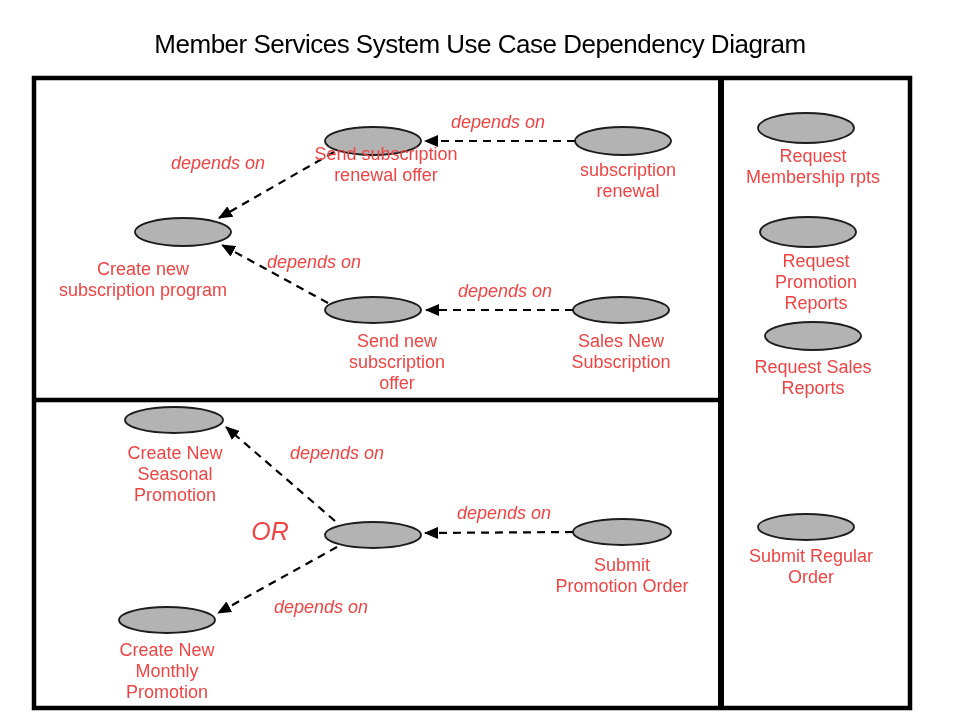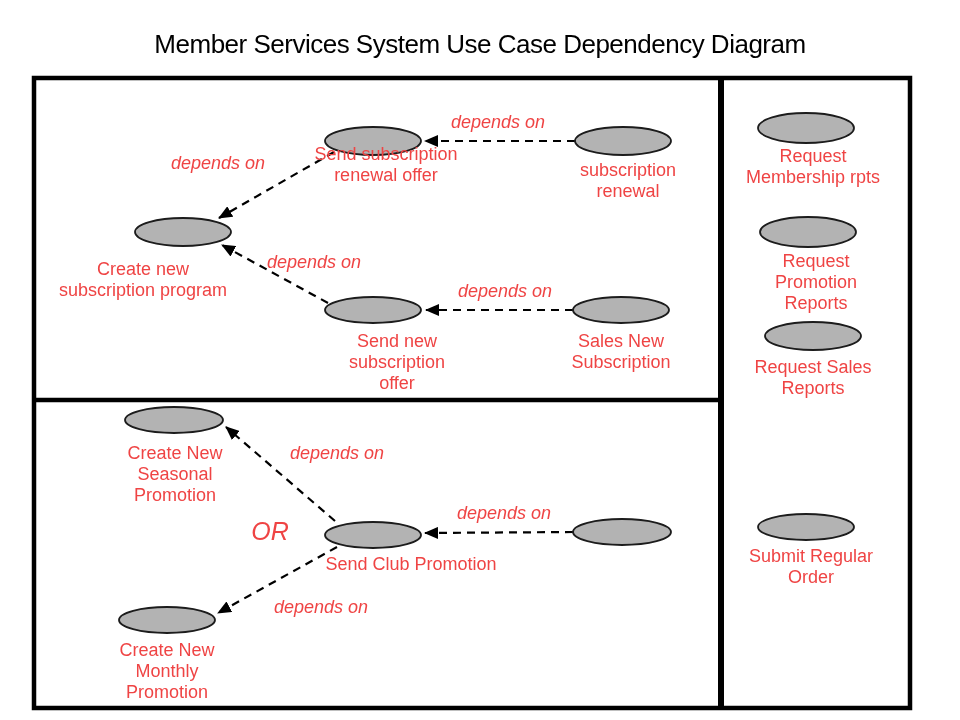--- a/index.html
+++ b/index.html
@@ -111,21 +111,22 @@
   <div class="lbl" style="left:628px; top:160px;">subscription
 renewal</div>
   <div class="lbl" style="left:369px; top:331px;margin-left:28px;">Send new
 subscription
 offer</div>
   <div class="lbl" style="left:621px; top:331px;">Sales New
 Subscription</div>
   <div class="lbl" style="left:175px; top:443px;">Create New
 Seasonal
 Promotion</div>
-  <div class="lbl" style="left:411px; top:554px;">Send Club Promotion</div>
+  <div class="lbl" style="left:622px; top:555px;">Submit
+Promotion Order</div>
   <div class="lbl" style="left:167px; top:640px;">Create New
 Monthly
 Promotion</div>
   <div class="lbl" style="left:813px; top:146px;">Request
 Membership rpts</div>
   <div class="lbl" style="left:816px; top:251px;">Request
 Promotion Reports</div>
   <div class="lbl" style="left:813px; top:357px;">Request Sales
 Reports</div>
   <div class="lbl" style="left:811px; top:546px;">Submit Regular

